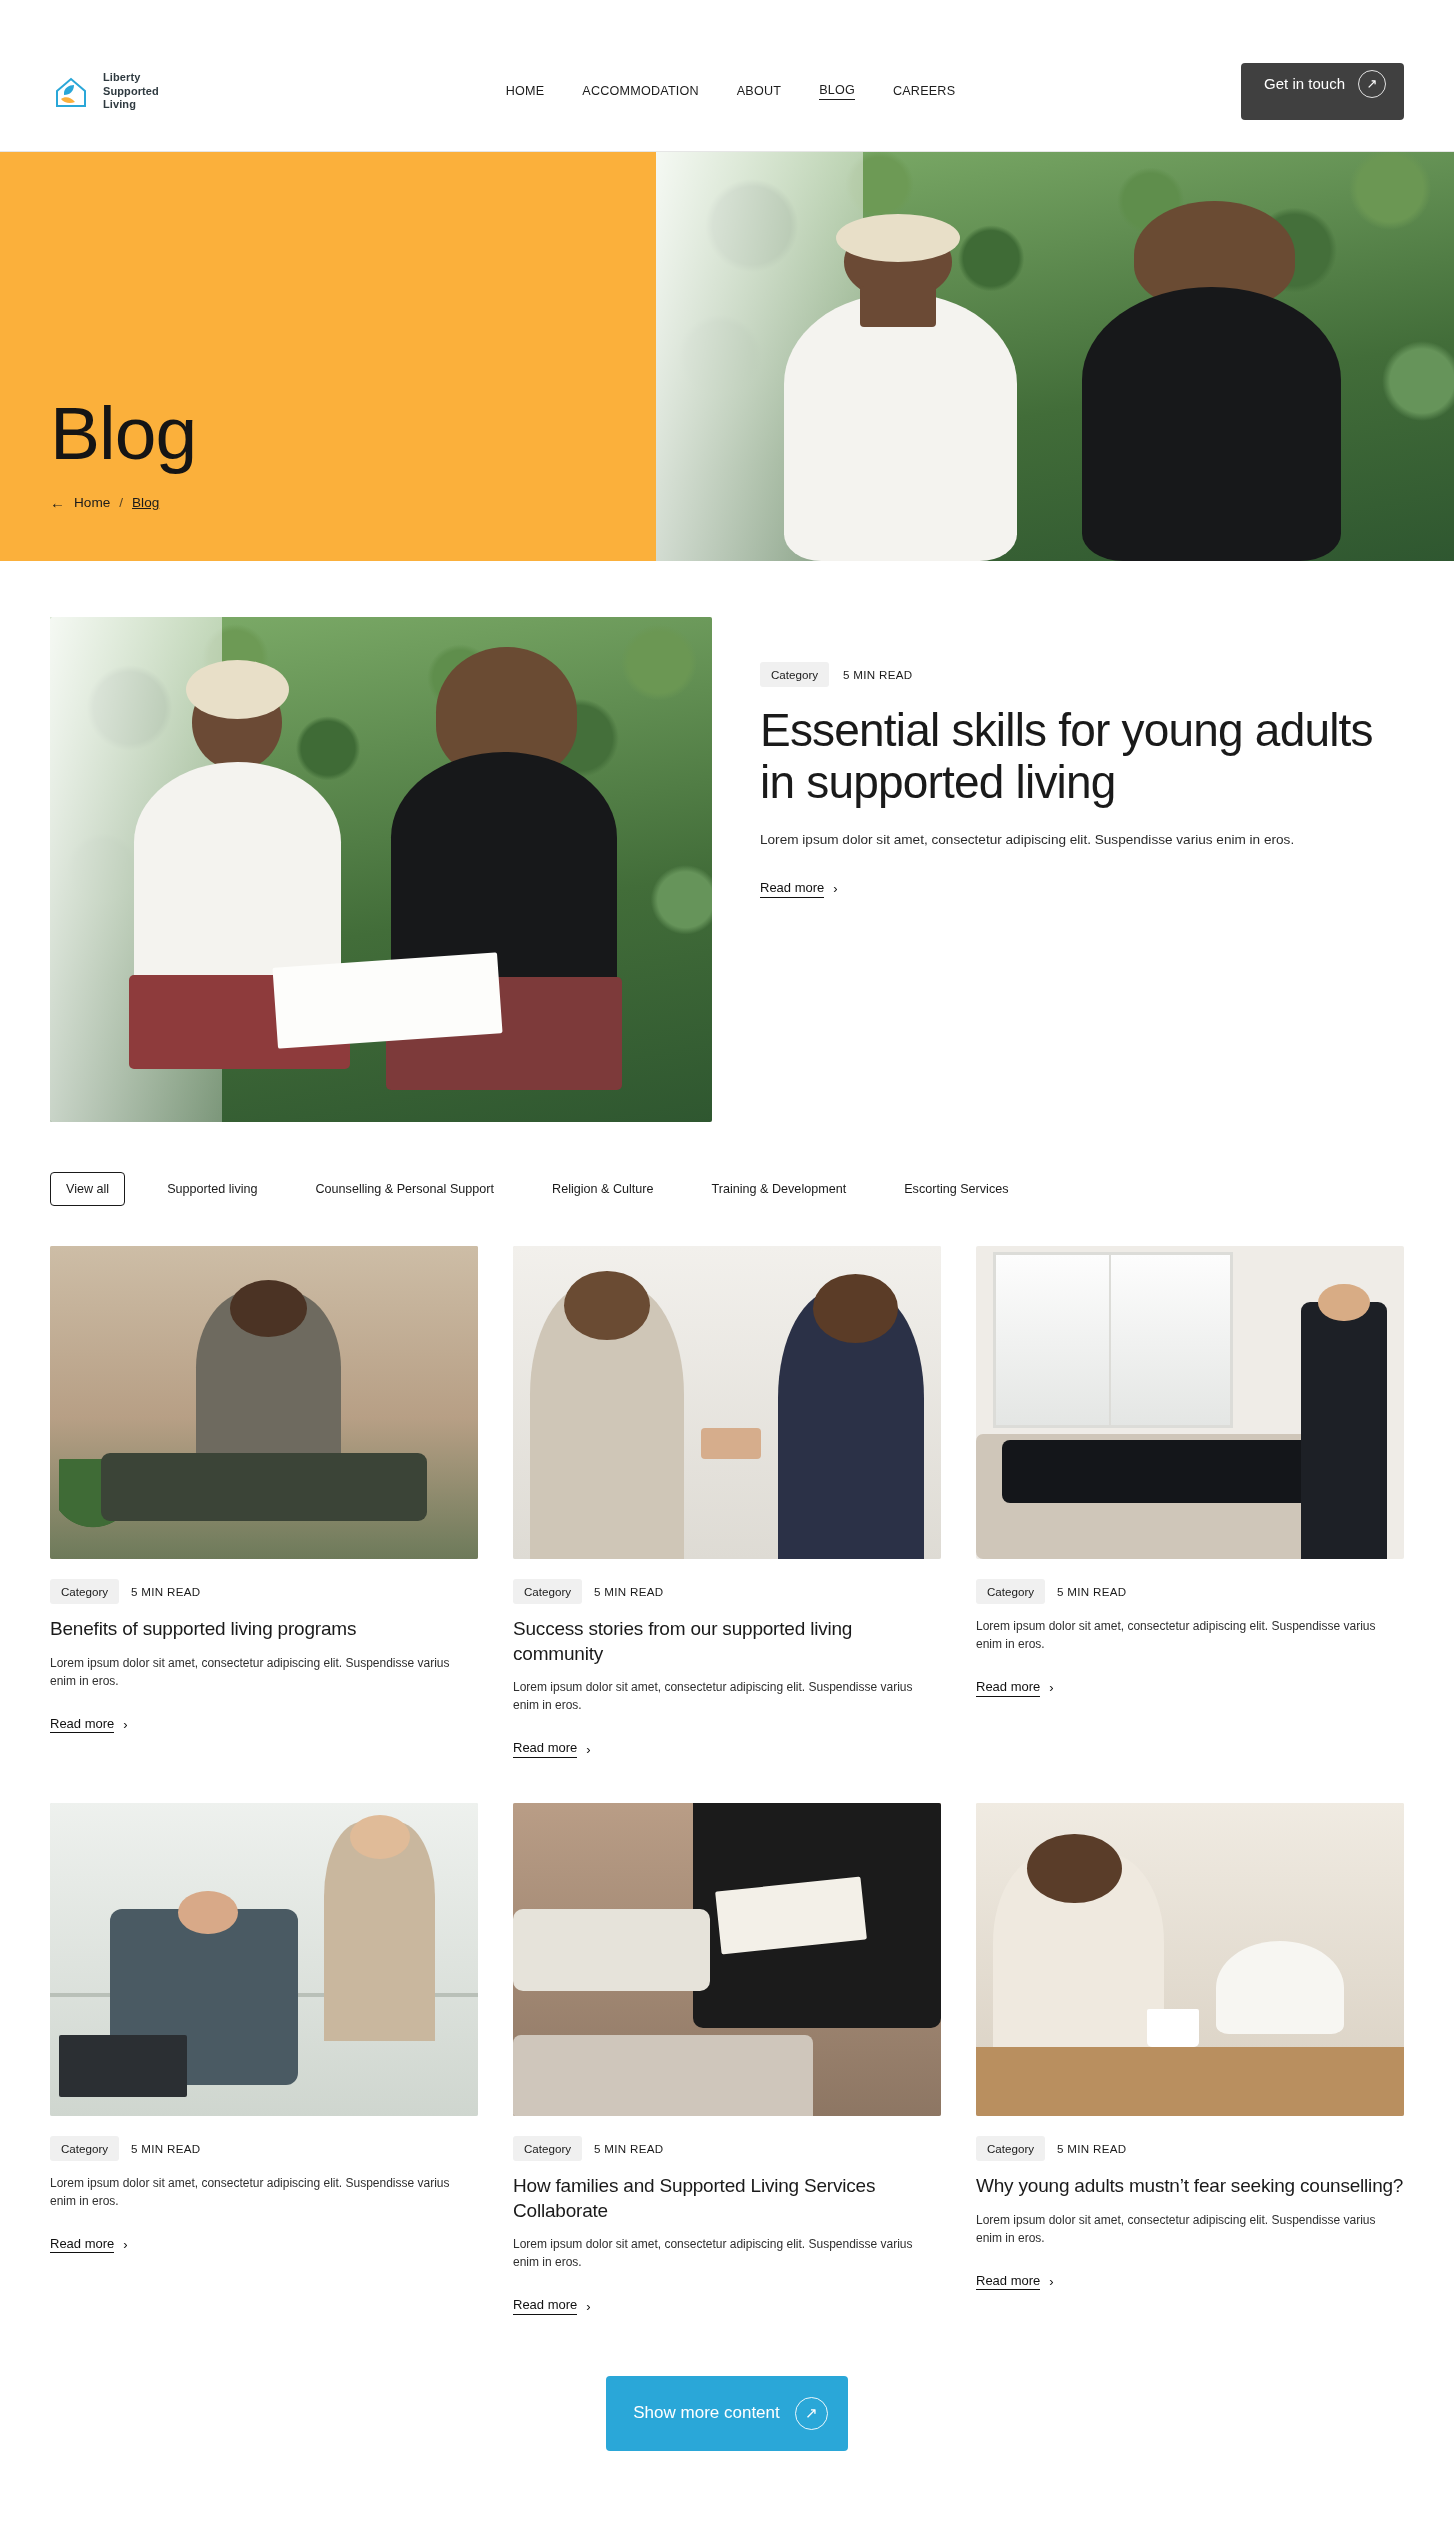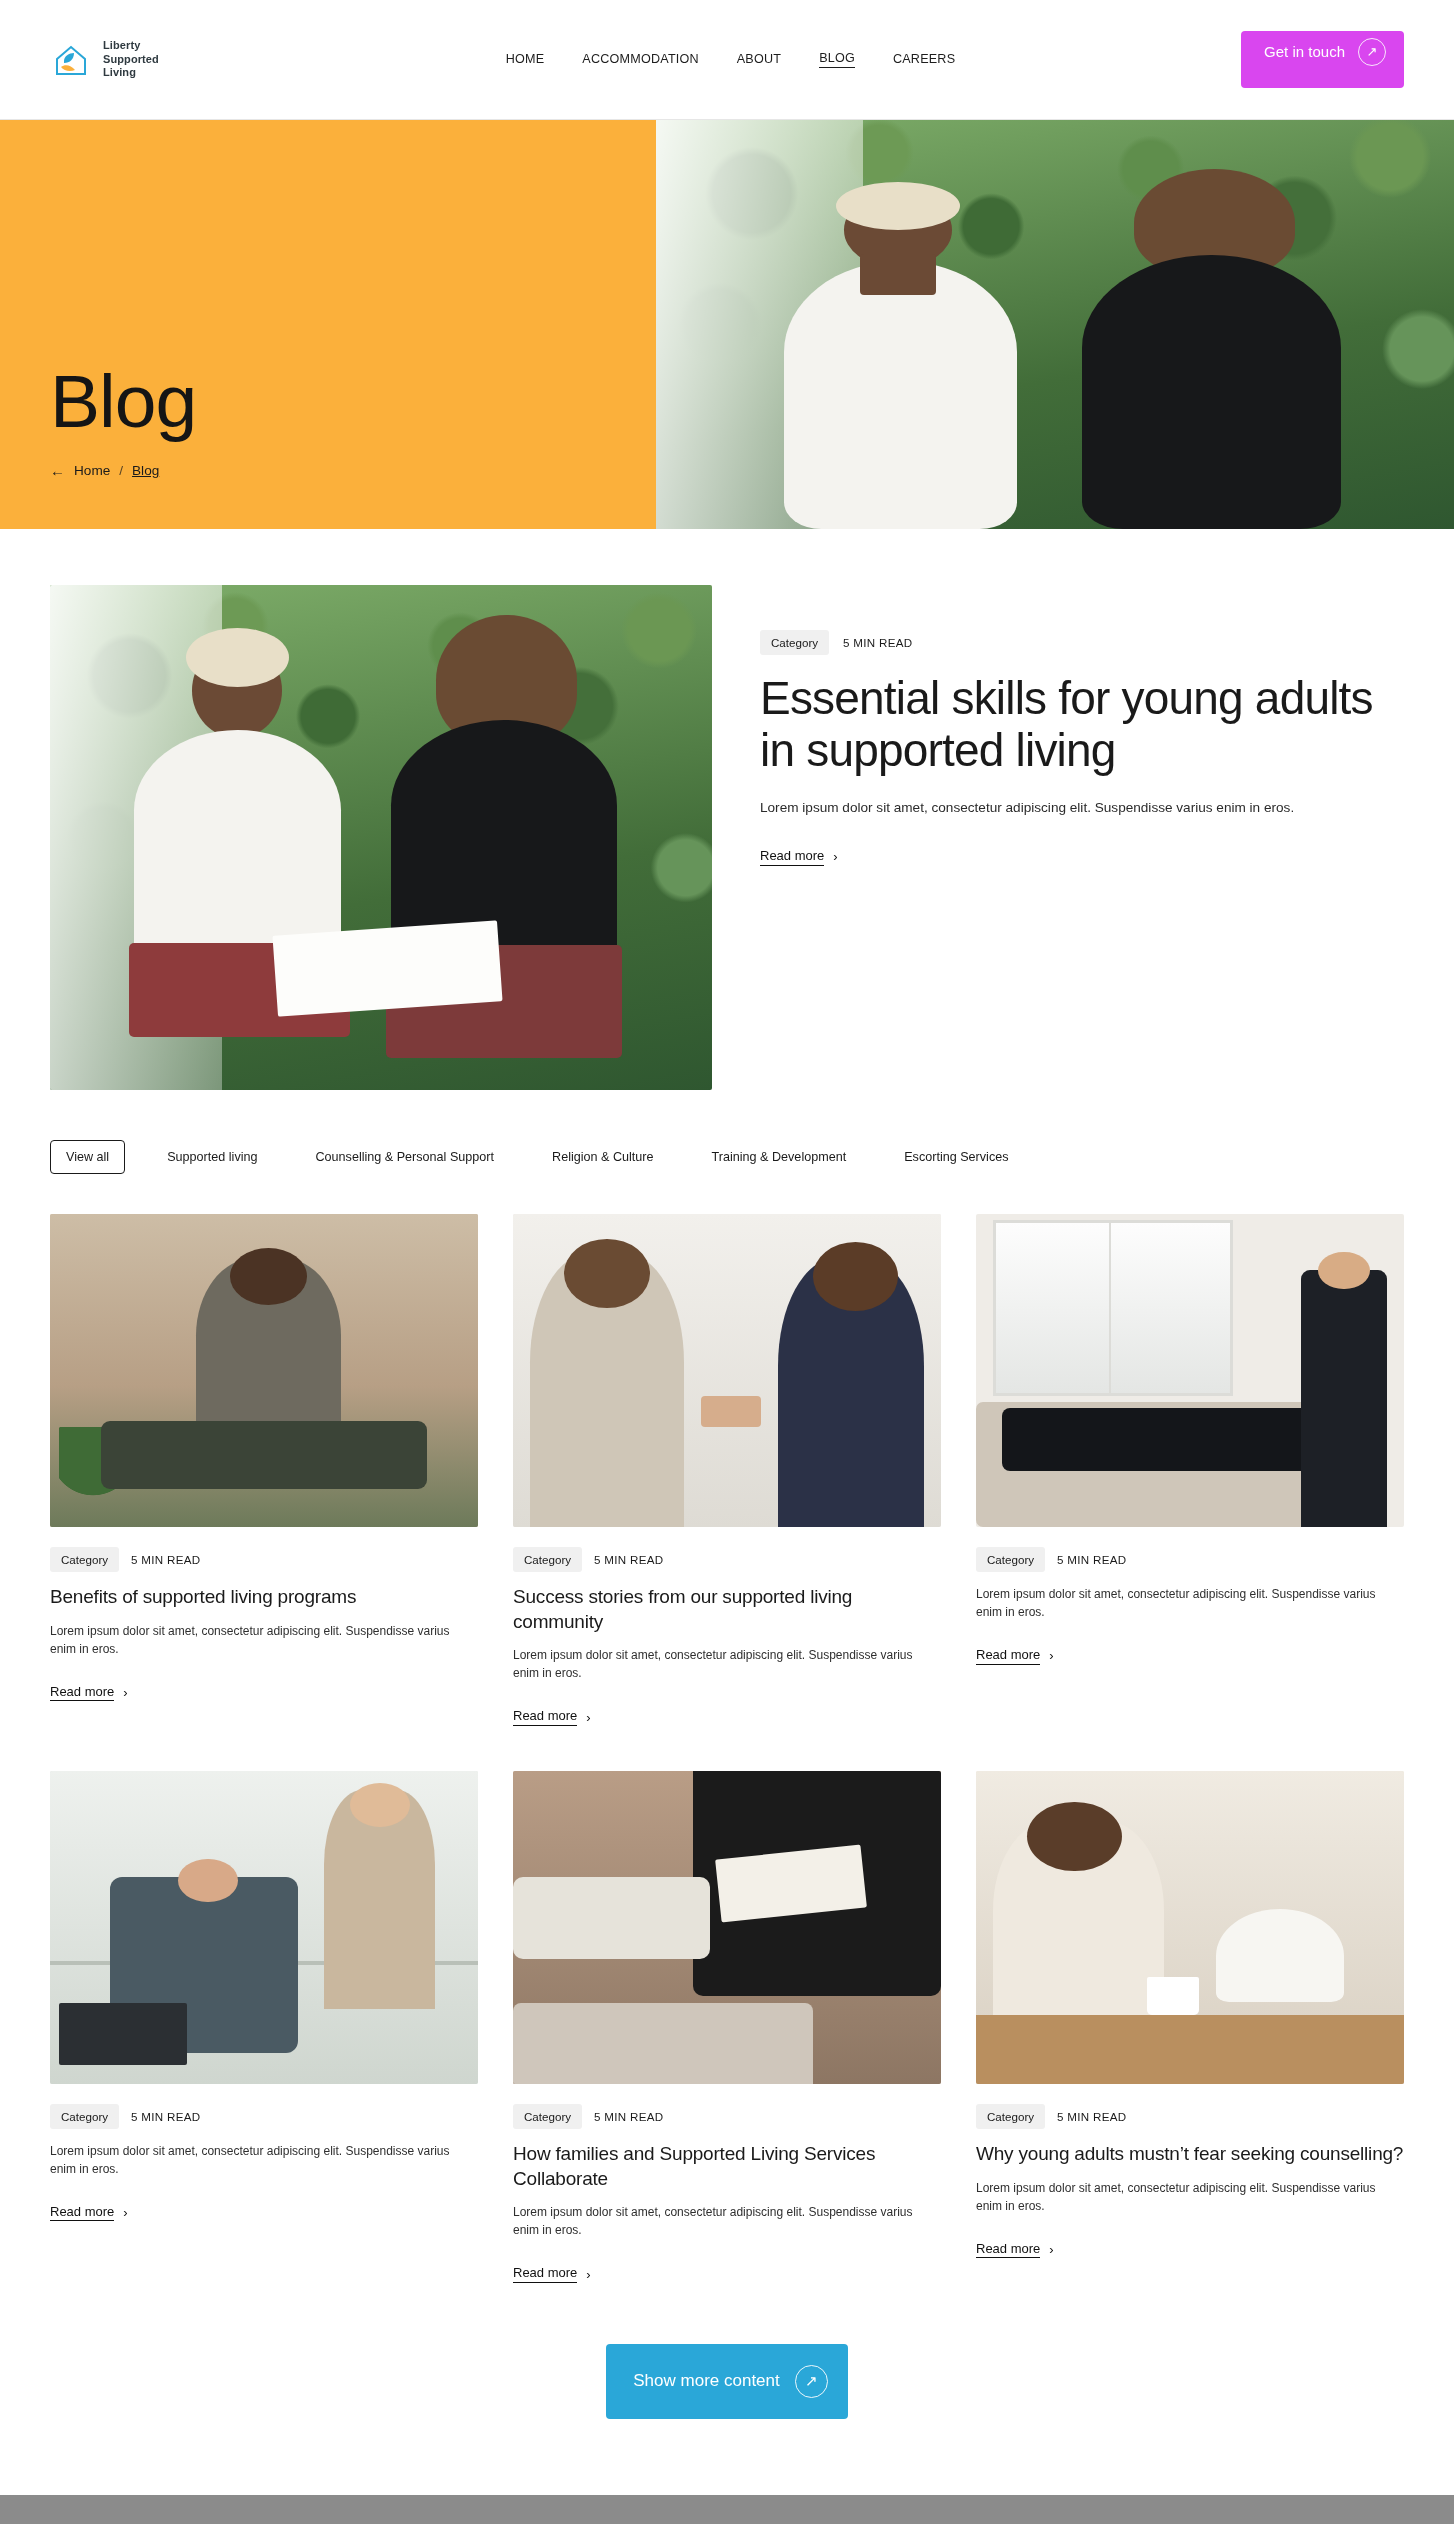--- a/index.html
+++ b/index.html
@@ -13,20 +13,21 @@
 
   
   .header {
     height: 120px;
     display: flex;
     align-items: center;
     justify-content: space-between;
     padding: 0 50px;
     border-bottom: 0.5px solid #e6e6e6;
     background: #fff;
+    margin-top: 32px;
   }
   .brand { display: flex; align-items: center; gap: 11px; }
   .logo-mark { width: 42px; height: 42px; position: relative; }
   .logo-mark svg { width: 42px; height: 42px; display: block; }
   .brand-text {
     font-size: 11px;
     line-height: 1.22;
     color: #2f3a40;
     font-weight: 600;
     letter-spacing: 0.1px;
@@ -37,21 +38,21 @@
     color: #1d1d1d;
     text-decoration: none;
     letter-spacing: 0.2px;
     padding-bottom: 2px;
   }
   .nav a.active { border-bottom: 1px solid #1d1d1d; }
   .cta-top {
     display: flex;
     align-items: center;
     gap: 13px;
-    background: #d946ef;
+    background: #404040;
     color: #fff;
     border: none;
     border-radius: 4px;
     height: 57px;
     padding: 0 18px 16px 23px;
     font-size: 15px;
     cursor: pointer;
     font-family: inherit;
   }
   .cta-top .round-arrow {

